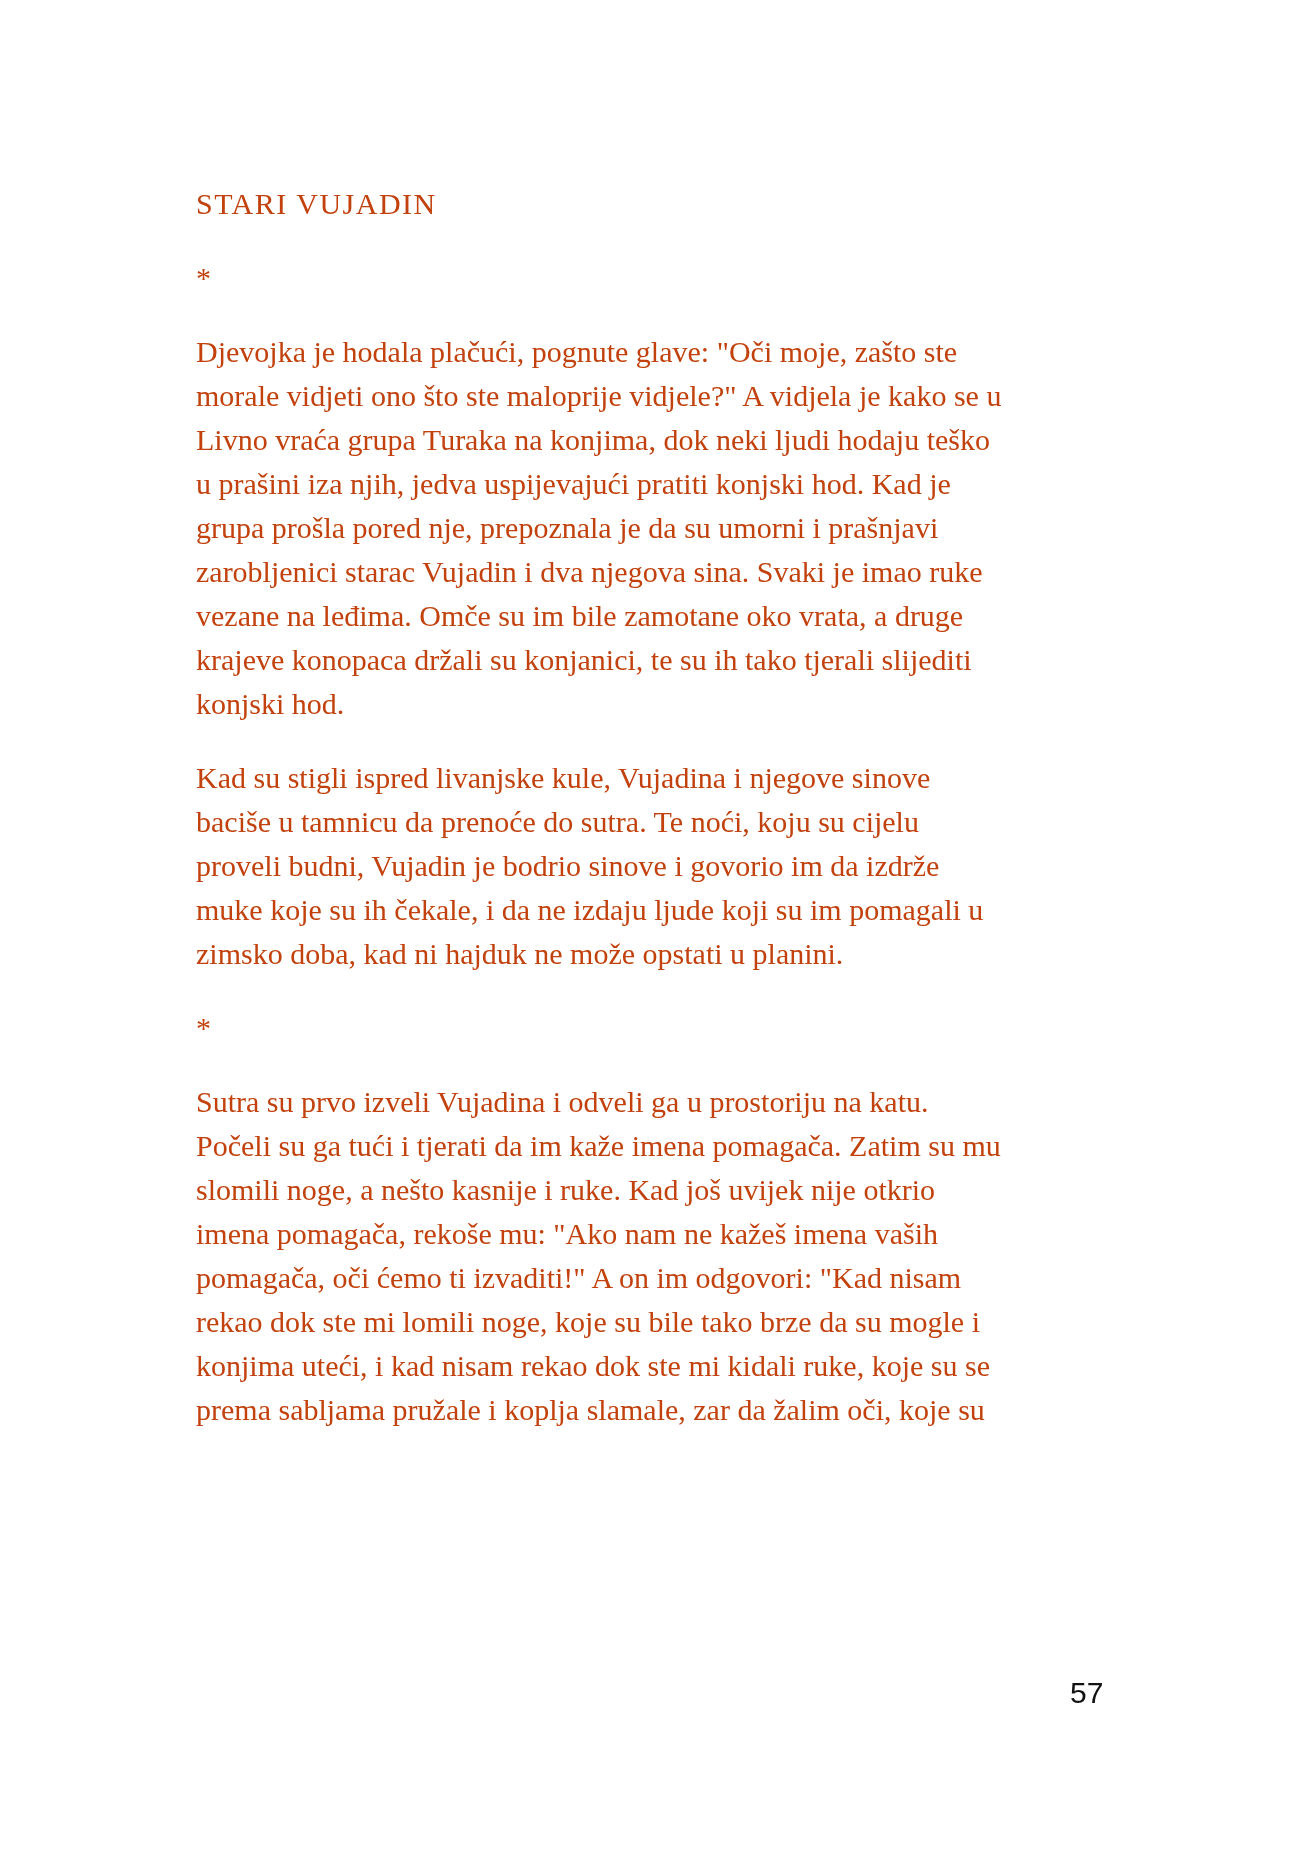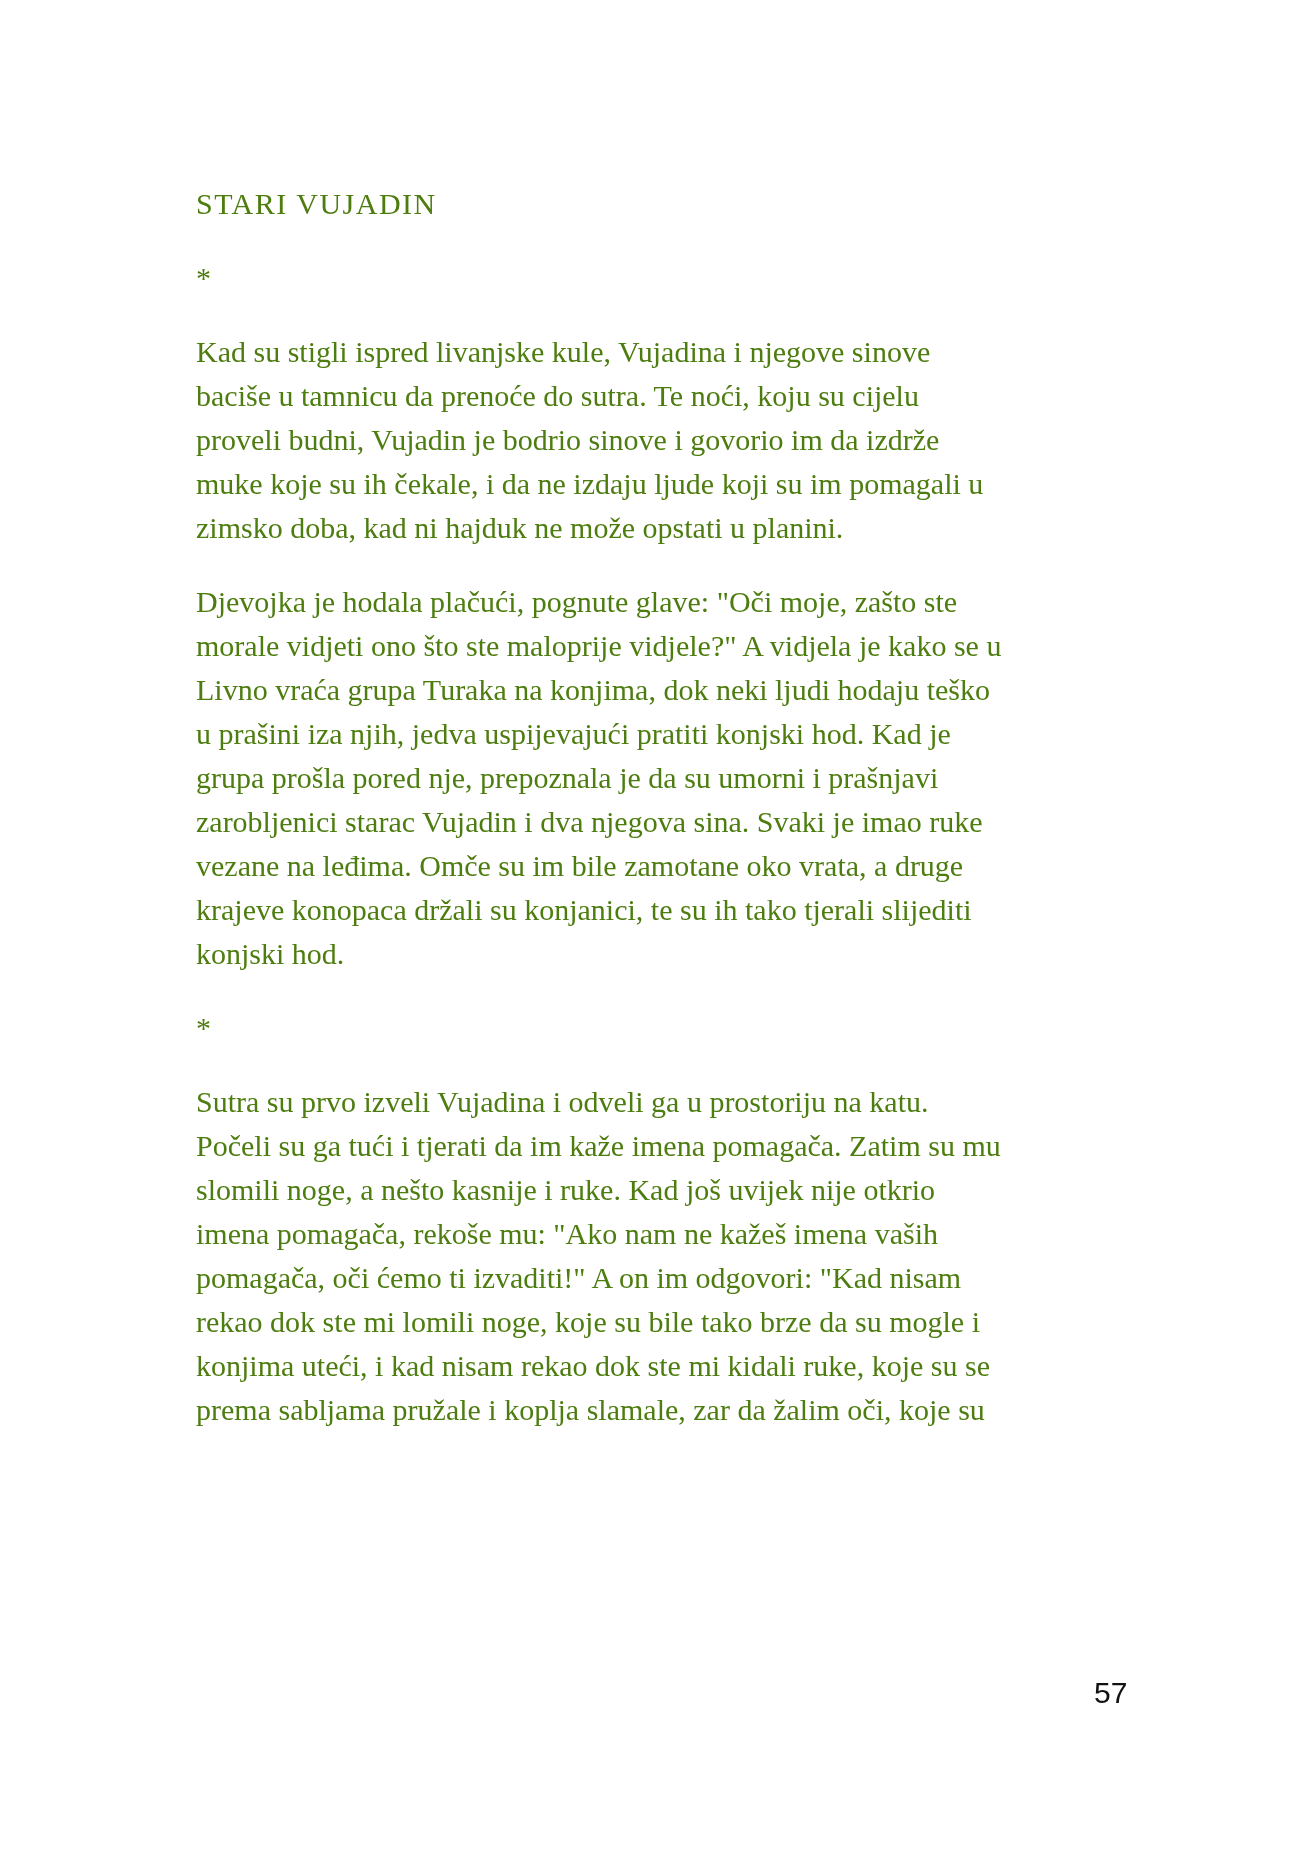--- a/index.html
+++ b/index.html
@@ -15,67 +15,67 @@
     overflow: hidden;
   }
   .text-block {
     position: absolute;
     left: 196px;
     top: 182px;
     width: 1010px;
     font-family: "Liberation Serif", serif;
     font-size: 30px;
     line-height: 44px;
-    color: #4d7c0f;
+    color: #c2410c;
     text-align: left;
   }
   .title {
     font-size: 30px;
     font-weight: normal;
     letter-spacing: 1.5px;
     margin: 0 0 30px 0;
   }
   .para {
     margin: 0 0 30px 0;
     white-space: pre-line;
   }
   .sep {
     margin: 0 0 30px 0;
   }
   .page-number {
     position: absolute;
-    left: 1094px;
+    left: 1070px;
     top: 1671px;
     font-family: "Liberation Sans", sans-serif;
     font-size: 30px;
     line-height: 44px;
     color: #111111;
   }
 </style>
 </head>
 <body>
 
 <div class="page">
   <div class="text-block">
     <h1 class="title">STARI VUJADIN</h1>
     <p class="para sep">*</p>
-    <p class="para">Kad su stigli ispred livanjske kule, Vujadina i njegove sinove
-baciše u tamnicu da prenoće do sutra. Te noći, koju su cijelu
-proveli budni, Vujadin je bodrio sinove i govorio im da izdrže
-muke koje su ih čekale, i da ne izdaju ljude koji su im pomagali u
-zimsko doba, kad ni hajduk ne može opstati u planini.</p>
     <p class="para">Djevojka je hodala plačući, pognute glave: "Oči moje, zašto ste
 morale vidjeti ono što ste maloprije vidjele?" A vidjela je kako se u
 Livno vraća grupa Turaka na konjima, dok neki ljudi hodaju teško
 u prašini iza njih, jedva uspijevajući pratiti konjski hod. Kad je
 grupa prošla pored nje, prepoznala je da su umorni i prašnjavi
 zarobljenici starac Vujadin i dva njegova sina. Svaki je imao ruke
 vezane na leđima. Omče su im bile zamotane oko vrata, a druge
 krajeve konopaca držali su konjanici, te su ih tako tjerali slijediti
 konjski hod.</p>
+    <p class="para">Kad su stigli ispred livanjske kule, Vujadina i njegove sinove
+baciše u tamnicu da prenoće do sutra. Te noći, koju su cijelu
+proveli budni, Vujadin je bodrio sinove i govorio im da izdrže
+muke koje su ih čekale, i da ne izdaju ljude koji su im pomagali u
+zimsko doba, kad ni hajduk ne može opstati u planini.</p>
     <p class="para sep">*</p>
     <p class="para">Sutra su prvo izveli Vujadina i odveli ga u prostoriju na katu.
 Počeli su ga tući i tjerati da im kaže imena pomagača. Zatim su mu
 slomili noge, a nešto kasnije i ruke. Kad još uvijek nije otkrio
 imena pomagača, rekoše mu: "Ako nam ne kažeš imena vaših
 pomagača, oči ćemo ti izvaditi!" A on im odgovori: "Kad nisam
 rekao dok ste mi lomili noge, koje su bile tako brze da su mogle i
 konjima uteći, i kad nisam rekao dok ste mi kidali ruke, koje su se
 prema sabljama pružale i koplja slamale, zar da žalim oči, koje su</p>
   </div>

